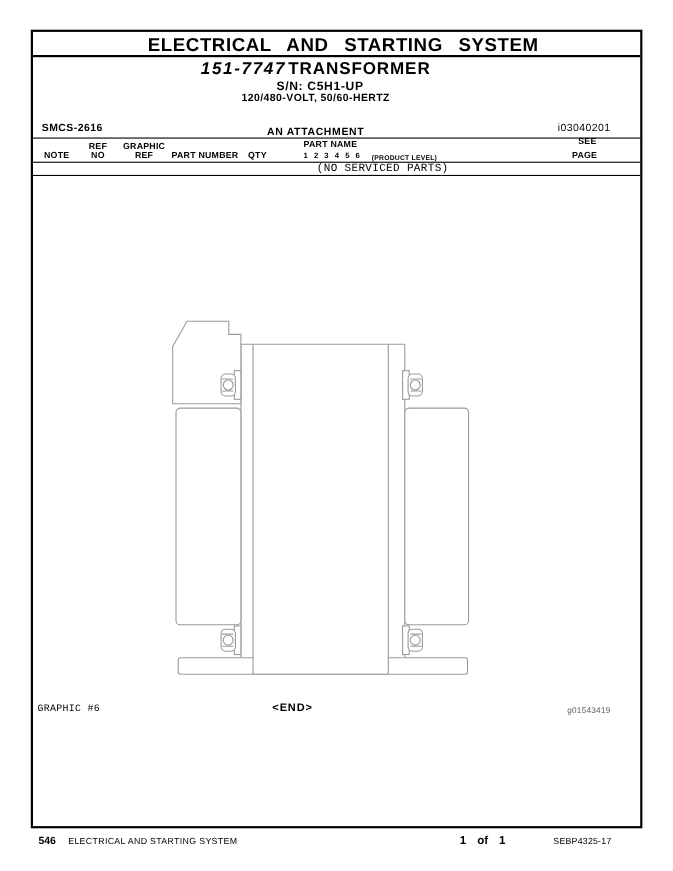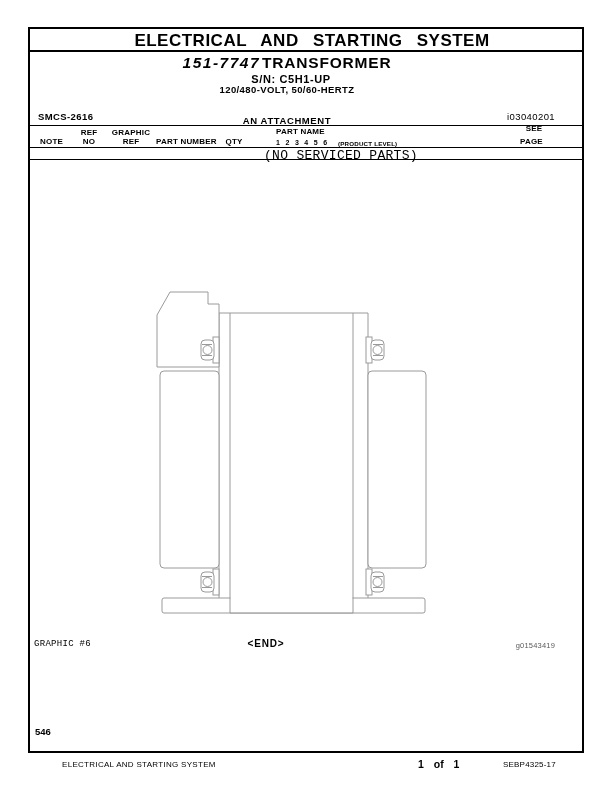--- a/index.html
+++ b/index.html
@@ -47,38 +47,38 @@
   .th-gra2  { left:108px; top:137px; width:46px; text-align:center; }
   .th-pnum  { left:156px; top:137px; width:57px; text-align:center; }
   .th-qty   { left:225px; top:137px; width:18px; text-align:center; }
   .th-pname { left:276px; top:127px; }
   .th-lvl   { left:276px; top:139px; font-size:7px; word-spacing:3.2px; }
   .th-plvl  { left:338px; top:140px; font-size:6.2px; font-weight:bold; letter-spacing:0.2px; }
   .th-see1  { left:520px; top:124px; width:28px; text-align:center; }
   .th-see2  { left:520px; top:137px; width:28px; text-align:left; }
 
   .no-serviced {
-    left:264px; top:148px;
-    font-family:"Liberation Mono", monospace; font-size:13px; letter-spacing:0.3px;
+    left:288px; top:148px;
+    font-family:"Liberation Mono", monospace; font-size:10px; letter-spacing:0.3px;
     white-space:nowrap;
   }
 
   .drawing { left:150px; top:285px; }
 
   .graphic-label {
     left:34px; top:639px;
     font-family:"Liberation Mono", monospace; font-size:9px; letter-spacing:0.3px;
   }
   .end-marker {
     left:200px; top:638px; width:132px; text-align:center;
     font-size:10px; font-weight:bold; letter-spacing:0.8px;
   }
   .graphic-id { right:57px; top:641px; font-size:7.5px; color:#5a5a5a; letter-spacing:0.2px; }
 
-  .ft-num  { left:35px;  top:726px; font-size:9.5px; font-weight:bold; }
+  .ft-num  { left:35px;  top:759px; font-size:9.5px; font-weight:bold; }
   .ft-sec  { left:62px;  top:760px; font-size:8px; letter-spacing:0.3px; }
   .ft-pof  { left:418px; top:758px; font-size:10.5px; font-weight:bold; word-spacing:7px; }
   .ft-pub  { left:503px; top:760px; font-size:8px; letter-spacing:0.2px;text-align:center; }
 </style>
 </head>
 <body>
 
 <div class="abs frame"></div>
 
 <div class="abs system-title ctr">ELECTRICAL AND STARTING SYSTEM</div>

